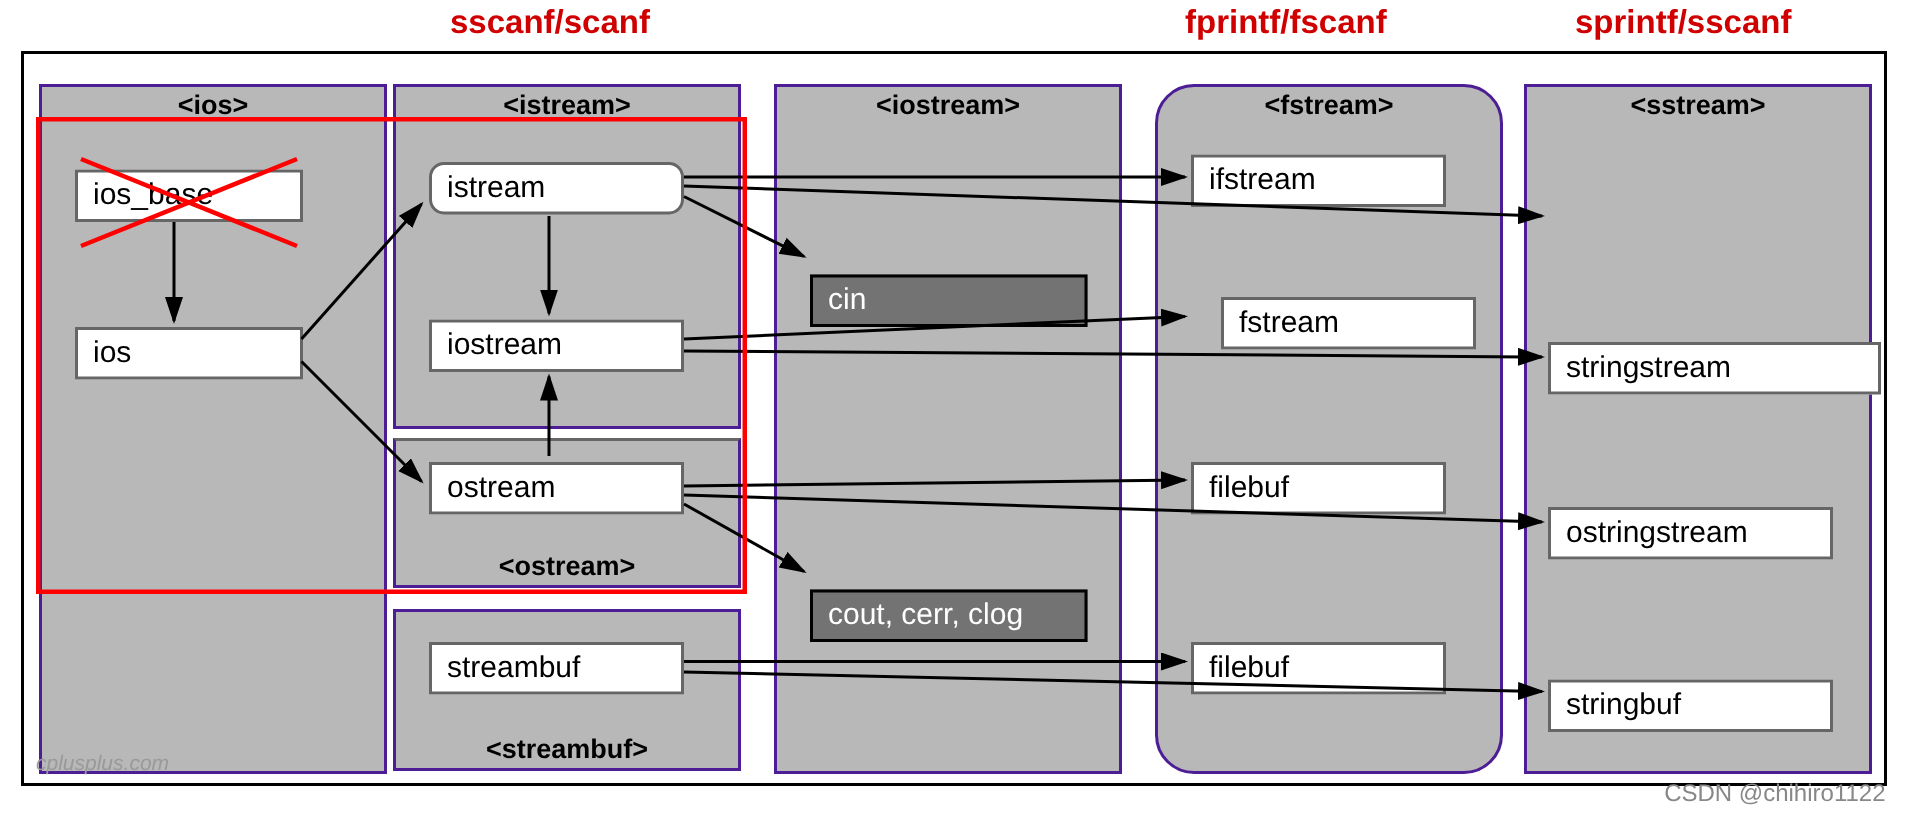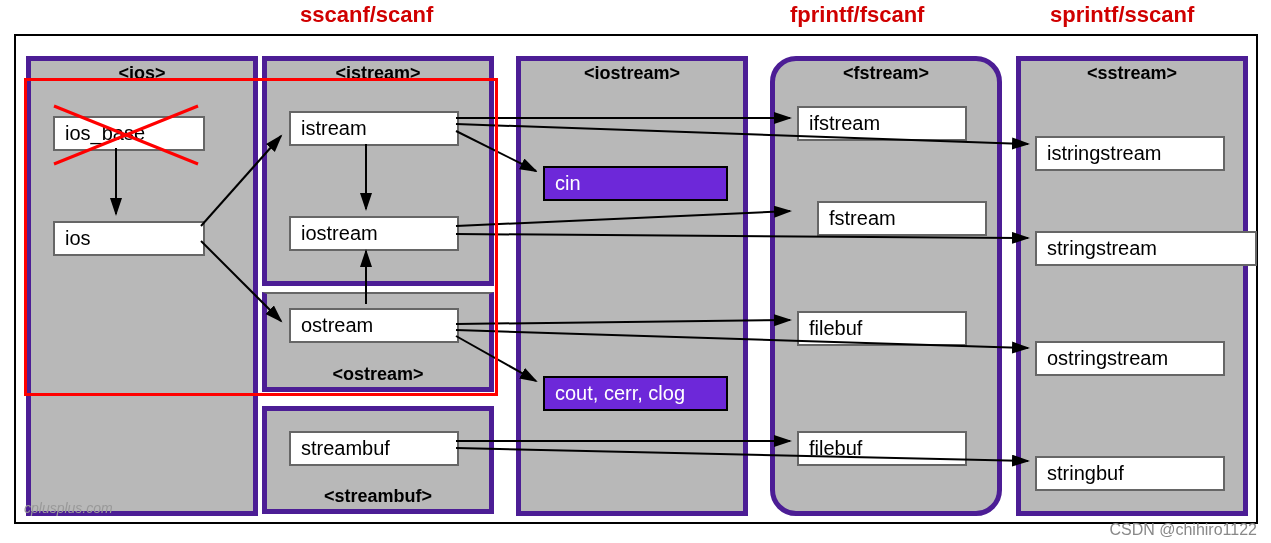--- a/index.html
+++ b/index.html
@@ -29,41 +29,42 @@
     left: 14px;
     top: 34px;
     width: 1244px;
     height: 490px;
     border: 2px solid #000;
     background: #fff;
   }
   .column {
     position: absolute;
     background: #b8b8b8;
-    border: 5px solid #4c1d95;
+    border: 2px solid #4c1d95;
   }
   .col-header {
     text-align: center;
     font-weight: bold;
     font-size: 18px;
     padding: 2px 0;
     color: #000;
   }
   .node {
     position: absolute;
     background: #fff;
     border: 2px solid #666;
     font-size: 20px;
     padding: 4px 10px;
     color: #000;
   }
   .node-black {
-    background: #6d28d9;
+    background: #737373;
     color: #fff;
     border: 2px solid #000;
+    margin-top: 20px;
   }
   .sub-header {
     position: absolute;
     font-weight: bold;
     font-size: 18px;
     color: #000;
     text-align: center;
   }
   svg.arrows {
     position: absolute;
@@ -101,21 +102,21 @@
 <div class="outer-frame">
 
   <div class="column" style="left:10px; top:20px; width:232px; height:460px;">
     <div class="col-header">&lt;ios&gt;</div>
     <div class="node" style="left:22px; top:55px; width:152px;">ios_base</div>
     <div class="node" style="left:22px; top:160px; width:152px;">ios</div>
   </div>
 
   <div class="column" style="left:246px; top:20px; width:232px; height:230px;">
     <div class="col-header">&lt;istream&gt;</div>
-    <div class="node" style="left:22px; top:50px; width:170px;">istream</div>
+    <div class="node" style="left:22px; top:50px; width:170px;border-radius:10px;">istream</div>
     <div class="node" style="left:22px; top:155px; width:170px;">iostream</div>
   </div>
 
   <div class="column" style="left:246px; top:256px; width:232px; height:100px; border-top:2px solid #666;">
     <div class="node" style="left:22px; top:14px; width:170px;">ostream</div>
     <div class="sub-header" style="left:0; bottom:2px; width:100%;">&lt;ostream&gt;</div>
   </div>
 
   <div class="column" style="left:246px; top:370px; width:232px; height:108px;">
     <div class="node" style="left:22px; top:20px; width:170px;">streambuf</div>
@@ -131,21 +132,20 @@
   <div class="column" style="left:754px; top:20px; width:232px; height:460px;border-radius:26px;">
     <div class="col-header">&lt;fstream&gt;</div>
     <div class="node" style="left:22px; top:45px; width:170px;">ifstream</div>
     <div class="node" style="left:22px; top:140px; width:170px;margin-left:20px;">fstream</div>
     <div class="node" style="left:22px; top:250px; width:170px;">filebuf</div>
     <div class="node" style="left:22px; top:370px; width:170px;">filebuf</div>
   </div>
 
   <div class="column" style="left:1000px; top:20px; width:232px; height:460px;">
     <div class="col-header">&lt;sstream&gt;</div>
-    <div class="node" style="left:14px; top:75px; width:190px;">istringstream</div>
     <div class="node" style="left:14px; top:170px; width:222px;">stringstream</div>
     <div class="node" style="left:14px; top:280px; width:190px;">ostringstream</div>
     <div class="node" style="left:14px; top:395px; width:190px;">stringbuf</div>
   </div>
 
   <svg class="arrows" width="1244" height="490">
     <defs>
       <marker id="ah" markerWidth="10" markerHeight="10" refX="8" refY="3" orient="auto">
         <path d="M0,0 L9,3 L0,6 Z" fill="#000"></path>
       </marker>

